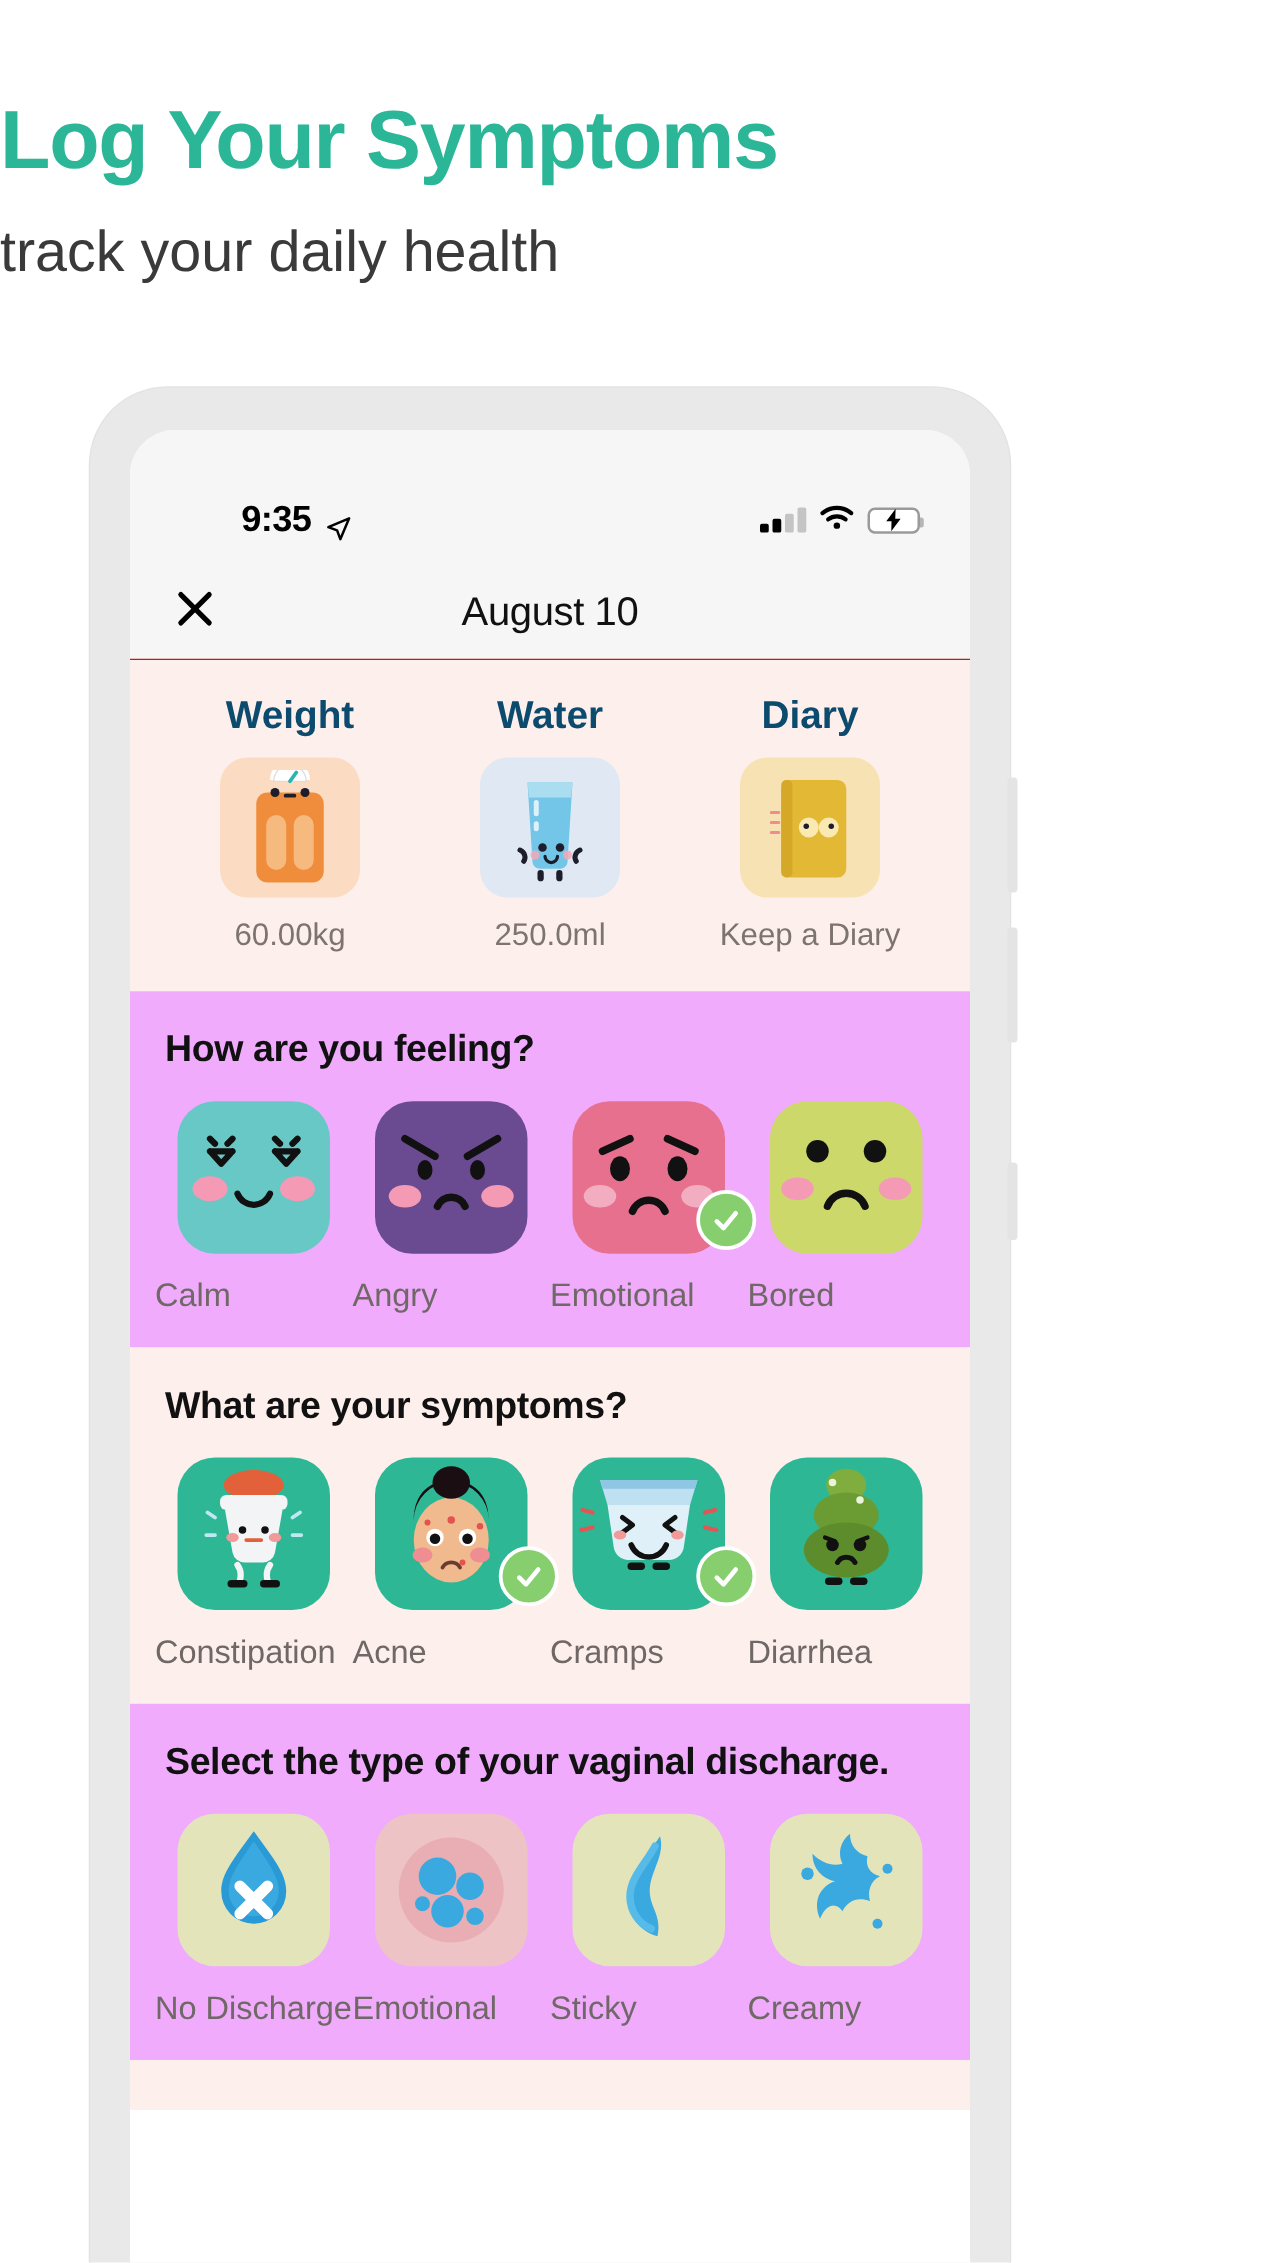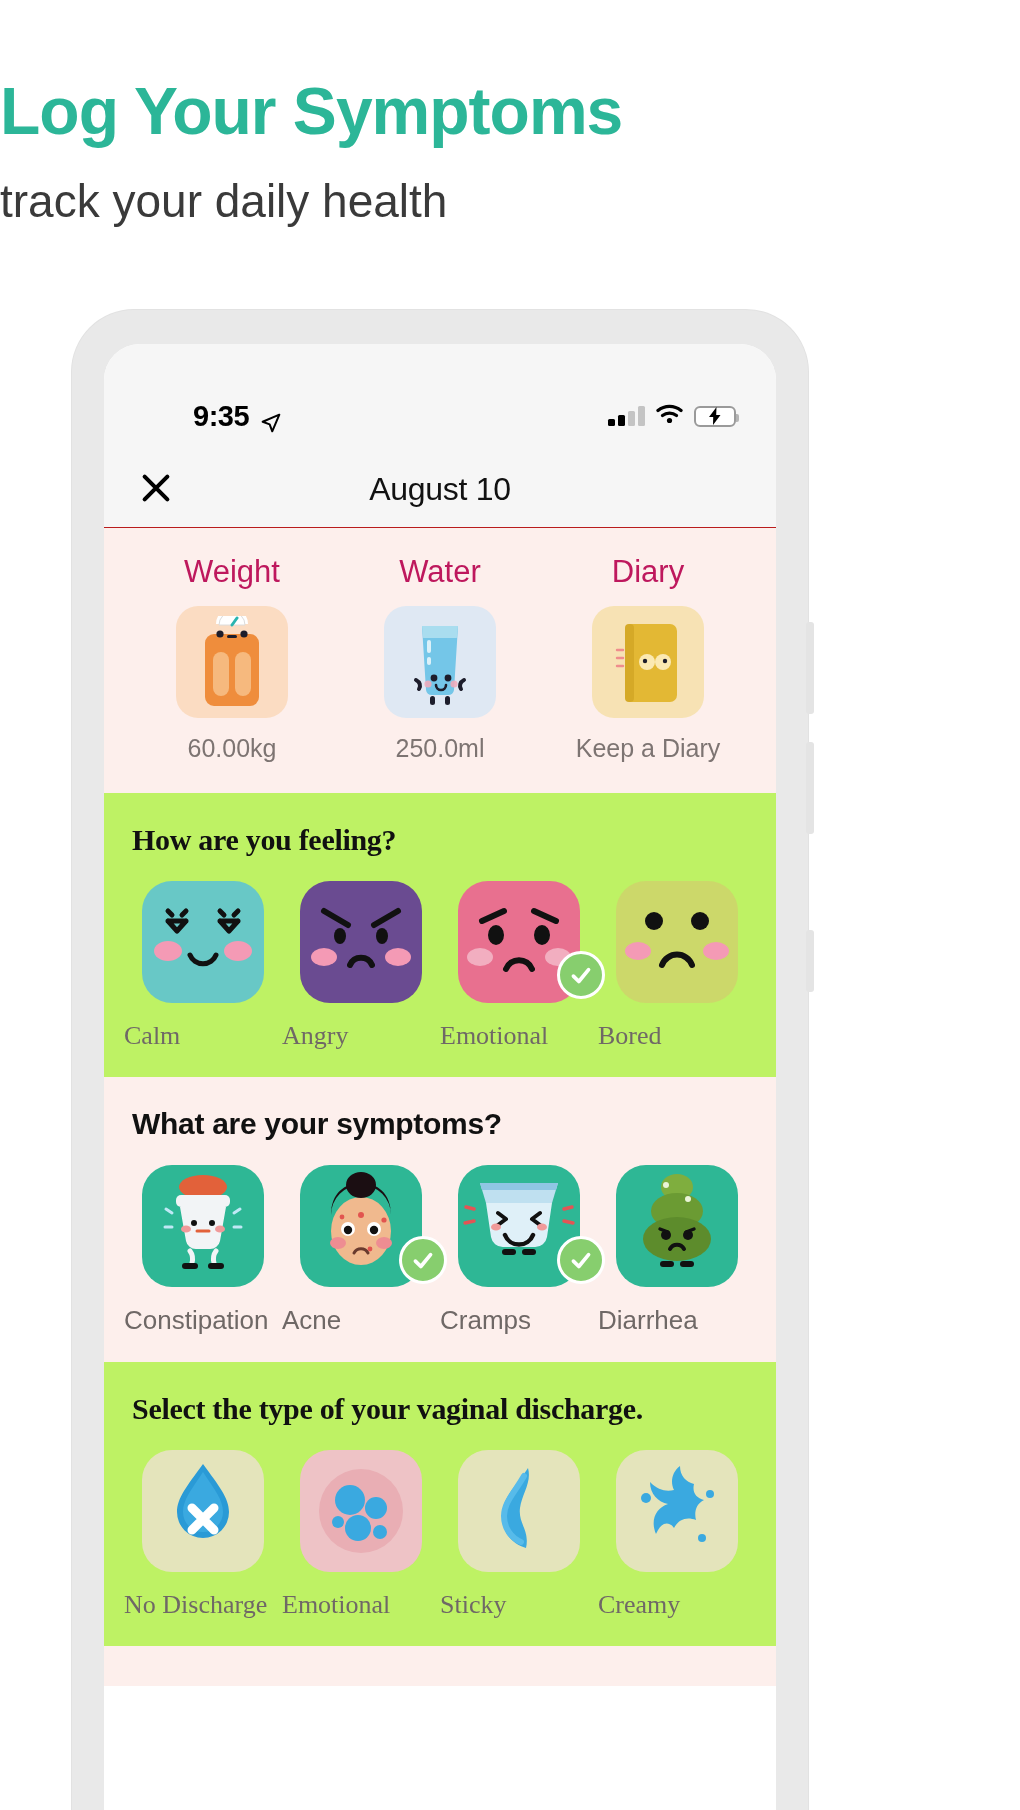--- a/index.html
+++ b/index.html
@@ -109,28 +109,28 @@
     width: 44px; height: 44px; display: flex; align-items: center; justify-content: center;
     cursor: pointer;
   }
   .nav-title {
     width: 100%; text-align: center;
     font-size: 32px; color: #111; font-weight: 500; letter-spacing: -0.3px;
   }
 
   
   .sec-pink  { background: #fdefec; }
-  .sec-white { background: #bef264; font-family: Liberation Serif, serif; }
+  .sec-white { background: #f0abfc; }
 
   .metrics {
     display: flex;
     padding: 26px 24px 30px 24px;
   }
   .metric { flex: 1; text-align: center; }
-  .metric-title { font-size: 31px; font-weight: 400; color: #be185d; margin-bottom: 16px; }
+  .metric-title { font-size: 31px; font-weight: 700; color: #0c4a6e; margin-bottom: 16px; }
   .metric-tile {
     width: 112px; height: 112px; margin: 0 auto;
     border-radius: 22px;
     display: flex; align-items: center; justify-content: center;
   }
   .metric-value { margin-top: 16px; font-size: 25px; color: #7d7472; }
 
   .sec-heading {
     font-size: 30px; font-weight: 700; color: #111;
     padding: 30px 28px 0 28px; letter-spacing: -0.3px;

